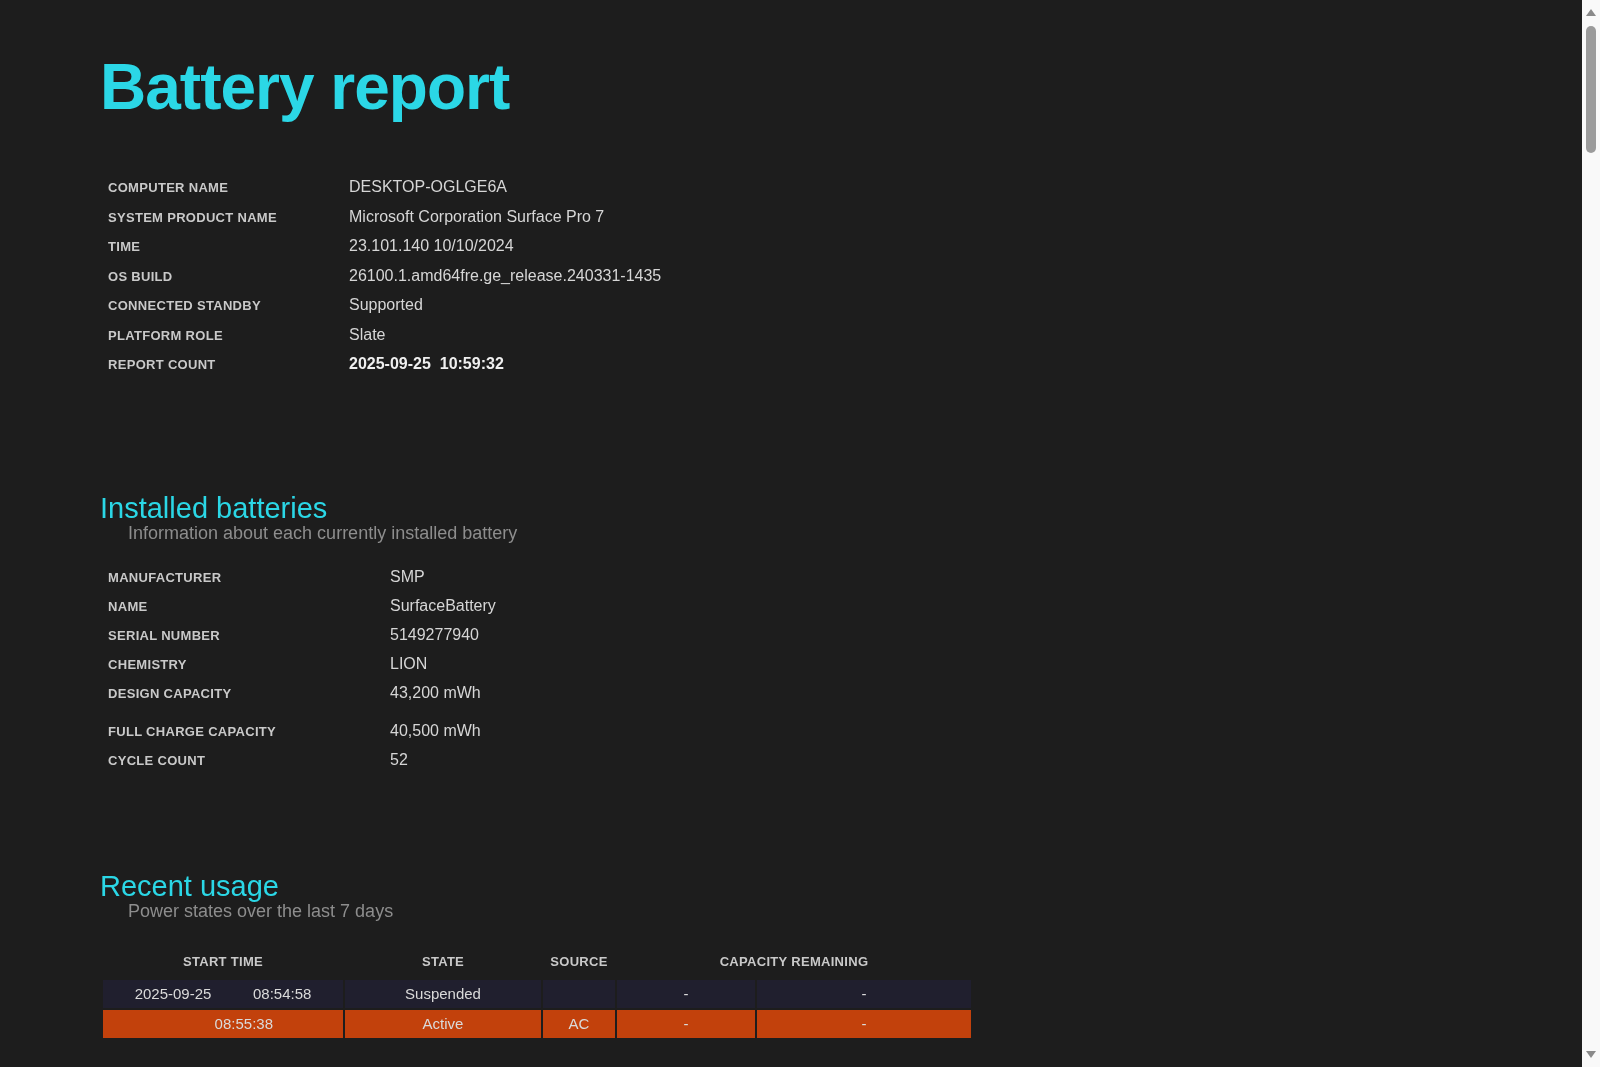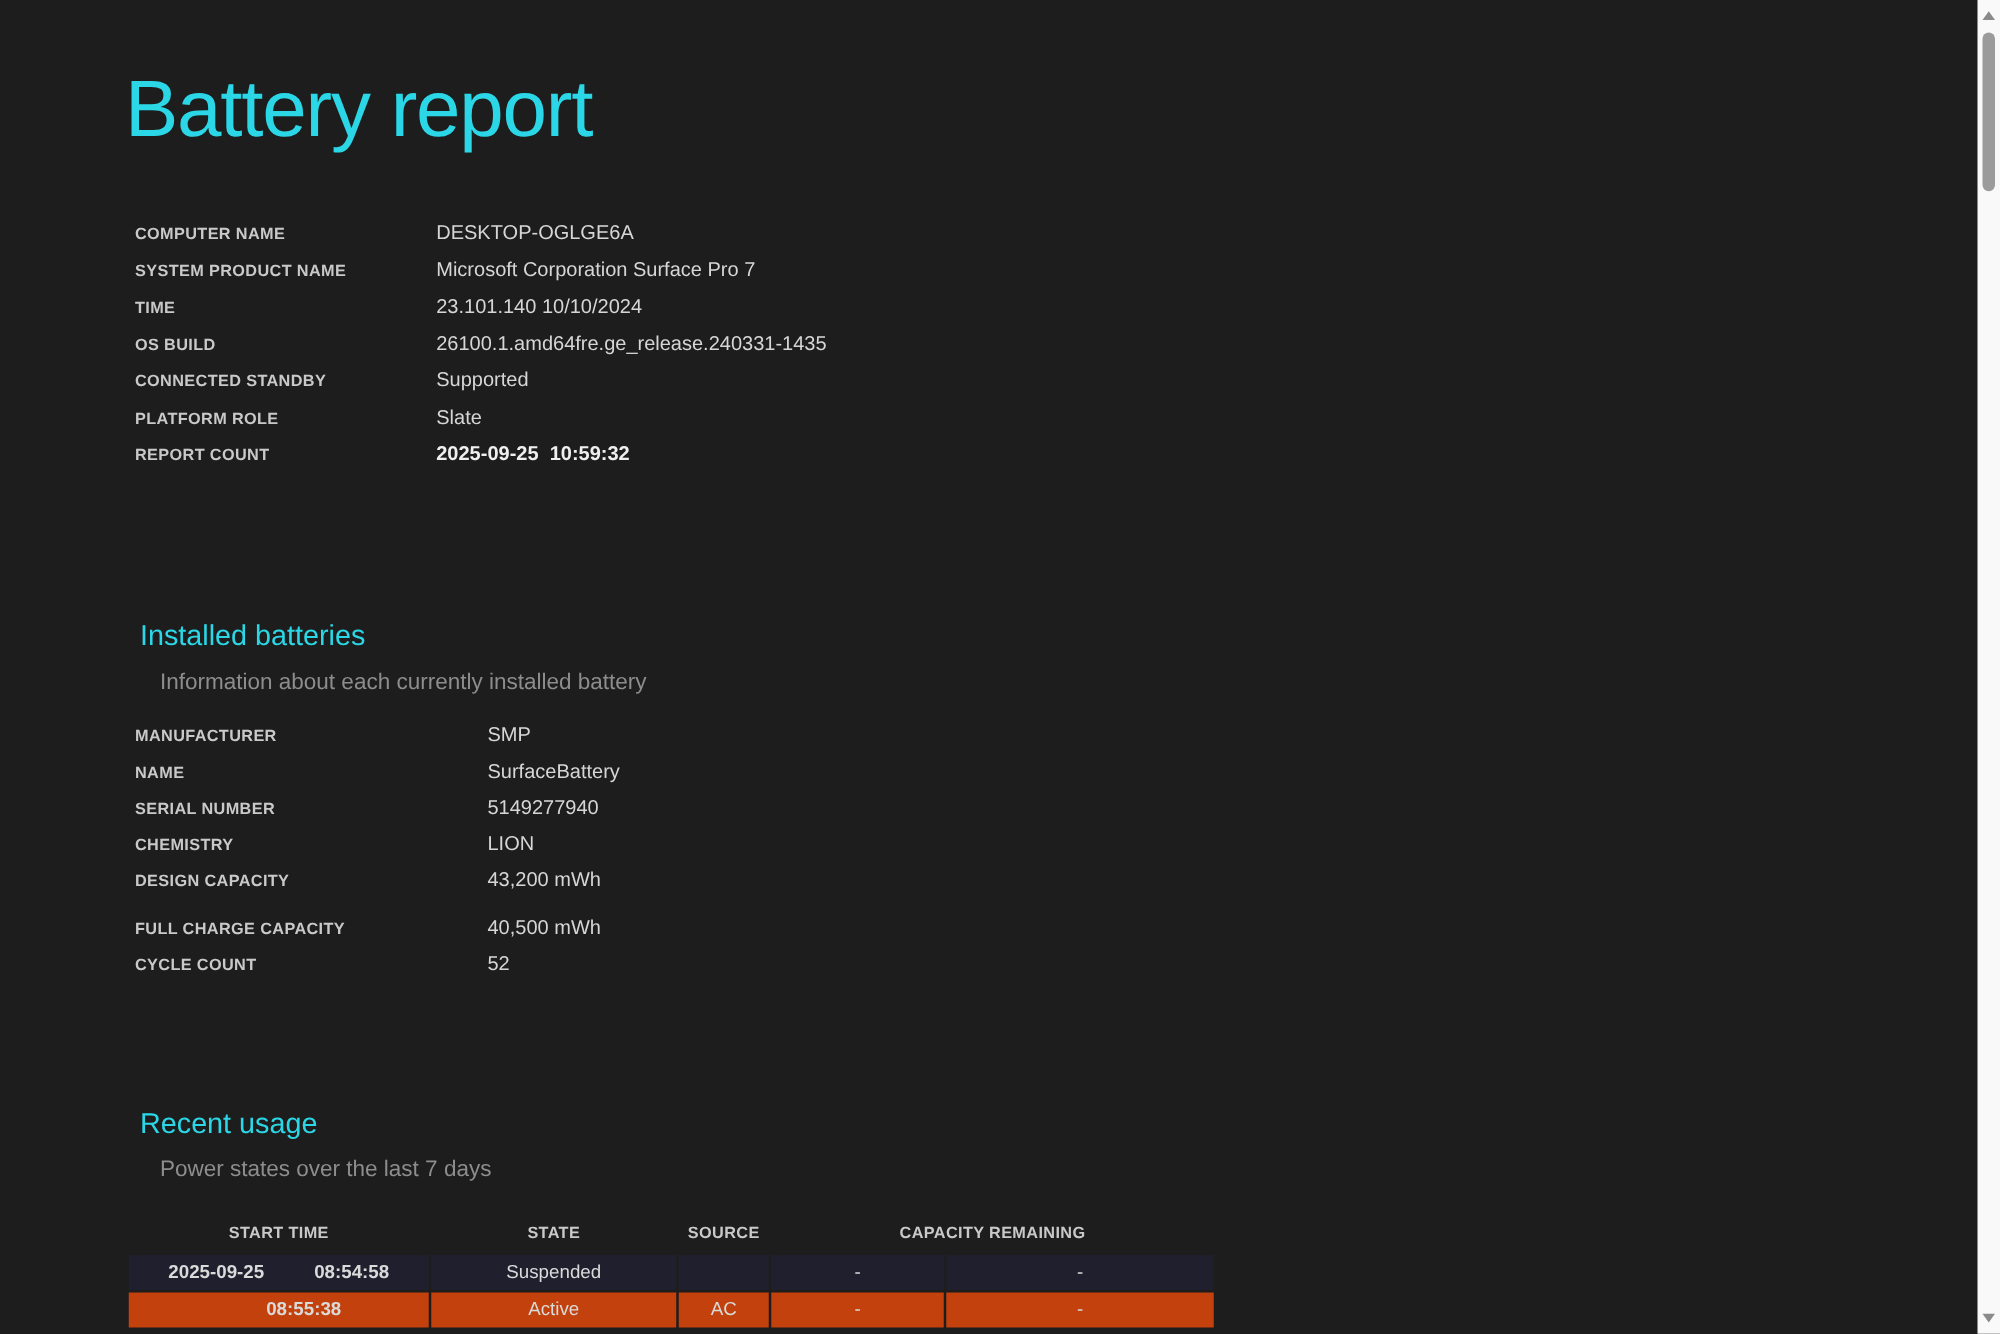--- a/index.html
+++ b/index.html
@@ -13,28 +13,28 @@
   .content {
     position: absolute;
     left: 0; top: 0;
     width: 1582px; height: 1067px;
     padding-left: 100px;
     overflow: hidden;
   }
   h1.report-title {
     margin: 50px 0 0 0;
     font-size: 64px;
-    font-weight: 400;
+    font-weight: 700;
     letter-spacing: -1px;
     line-height: 74px;
     color: #2bd7e6;
   }
   h2.section-heading {
-    margin: 12px;
-    font-size: 23px;
+    margin: 0;
+    font-size: 29px;
     font-weight: 400;
     line-height: 30px;
     color: #2bd7e6;
   }
   .section-batteries h2.section-heading { margin-top: 108px; }
   .section-usage h2.section-heading { margin-top: 91px; }
   .subtitle {
     color: #8d8d8d;
     font-size: 18px;
     line-height: 21px;
@@ -89,21 +89,21 @@
     height: 28px;
     font-size: 15px;
     color: #dadada;
     text-align: center;
     vertical-align: middle;
     padding: 0;
     white-space: pre;
   }
   tr.row-suspended td { background: #201f2e; }
   tr.row-active td { background: #c2410c; }
-  td.start-cell { text-align: right; padding-right: 48px; font-weight: bold; }
+  td.start-cell { text-align: right; padding-right: 48px; }
   td.start-cell .time-part {
     display: inline-block;
     min-width: 68px;
     margin-left: 32px;
     text-align: right;
   }
   
   .scrollbar {
     position: absolute;
     right: 0; top: 0;

